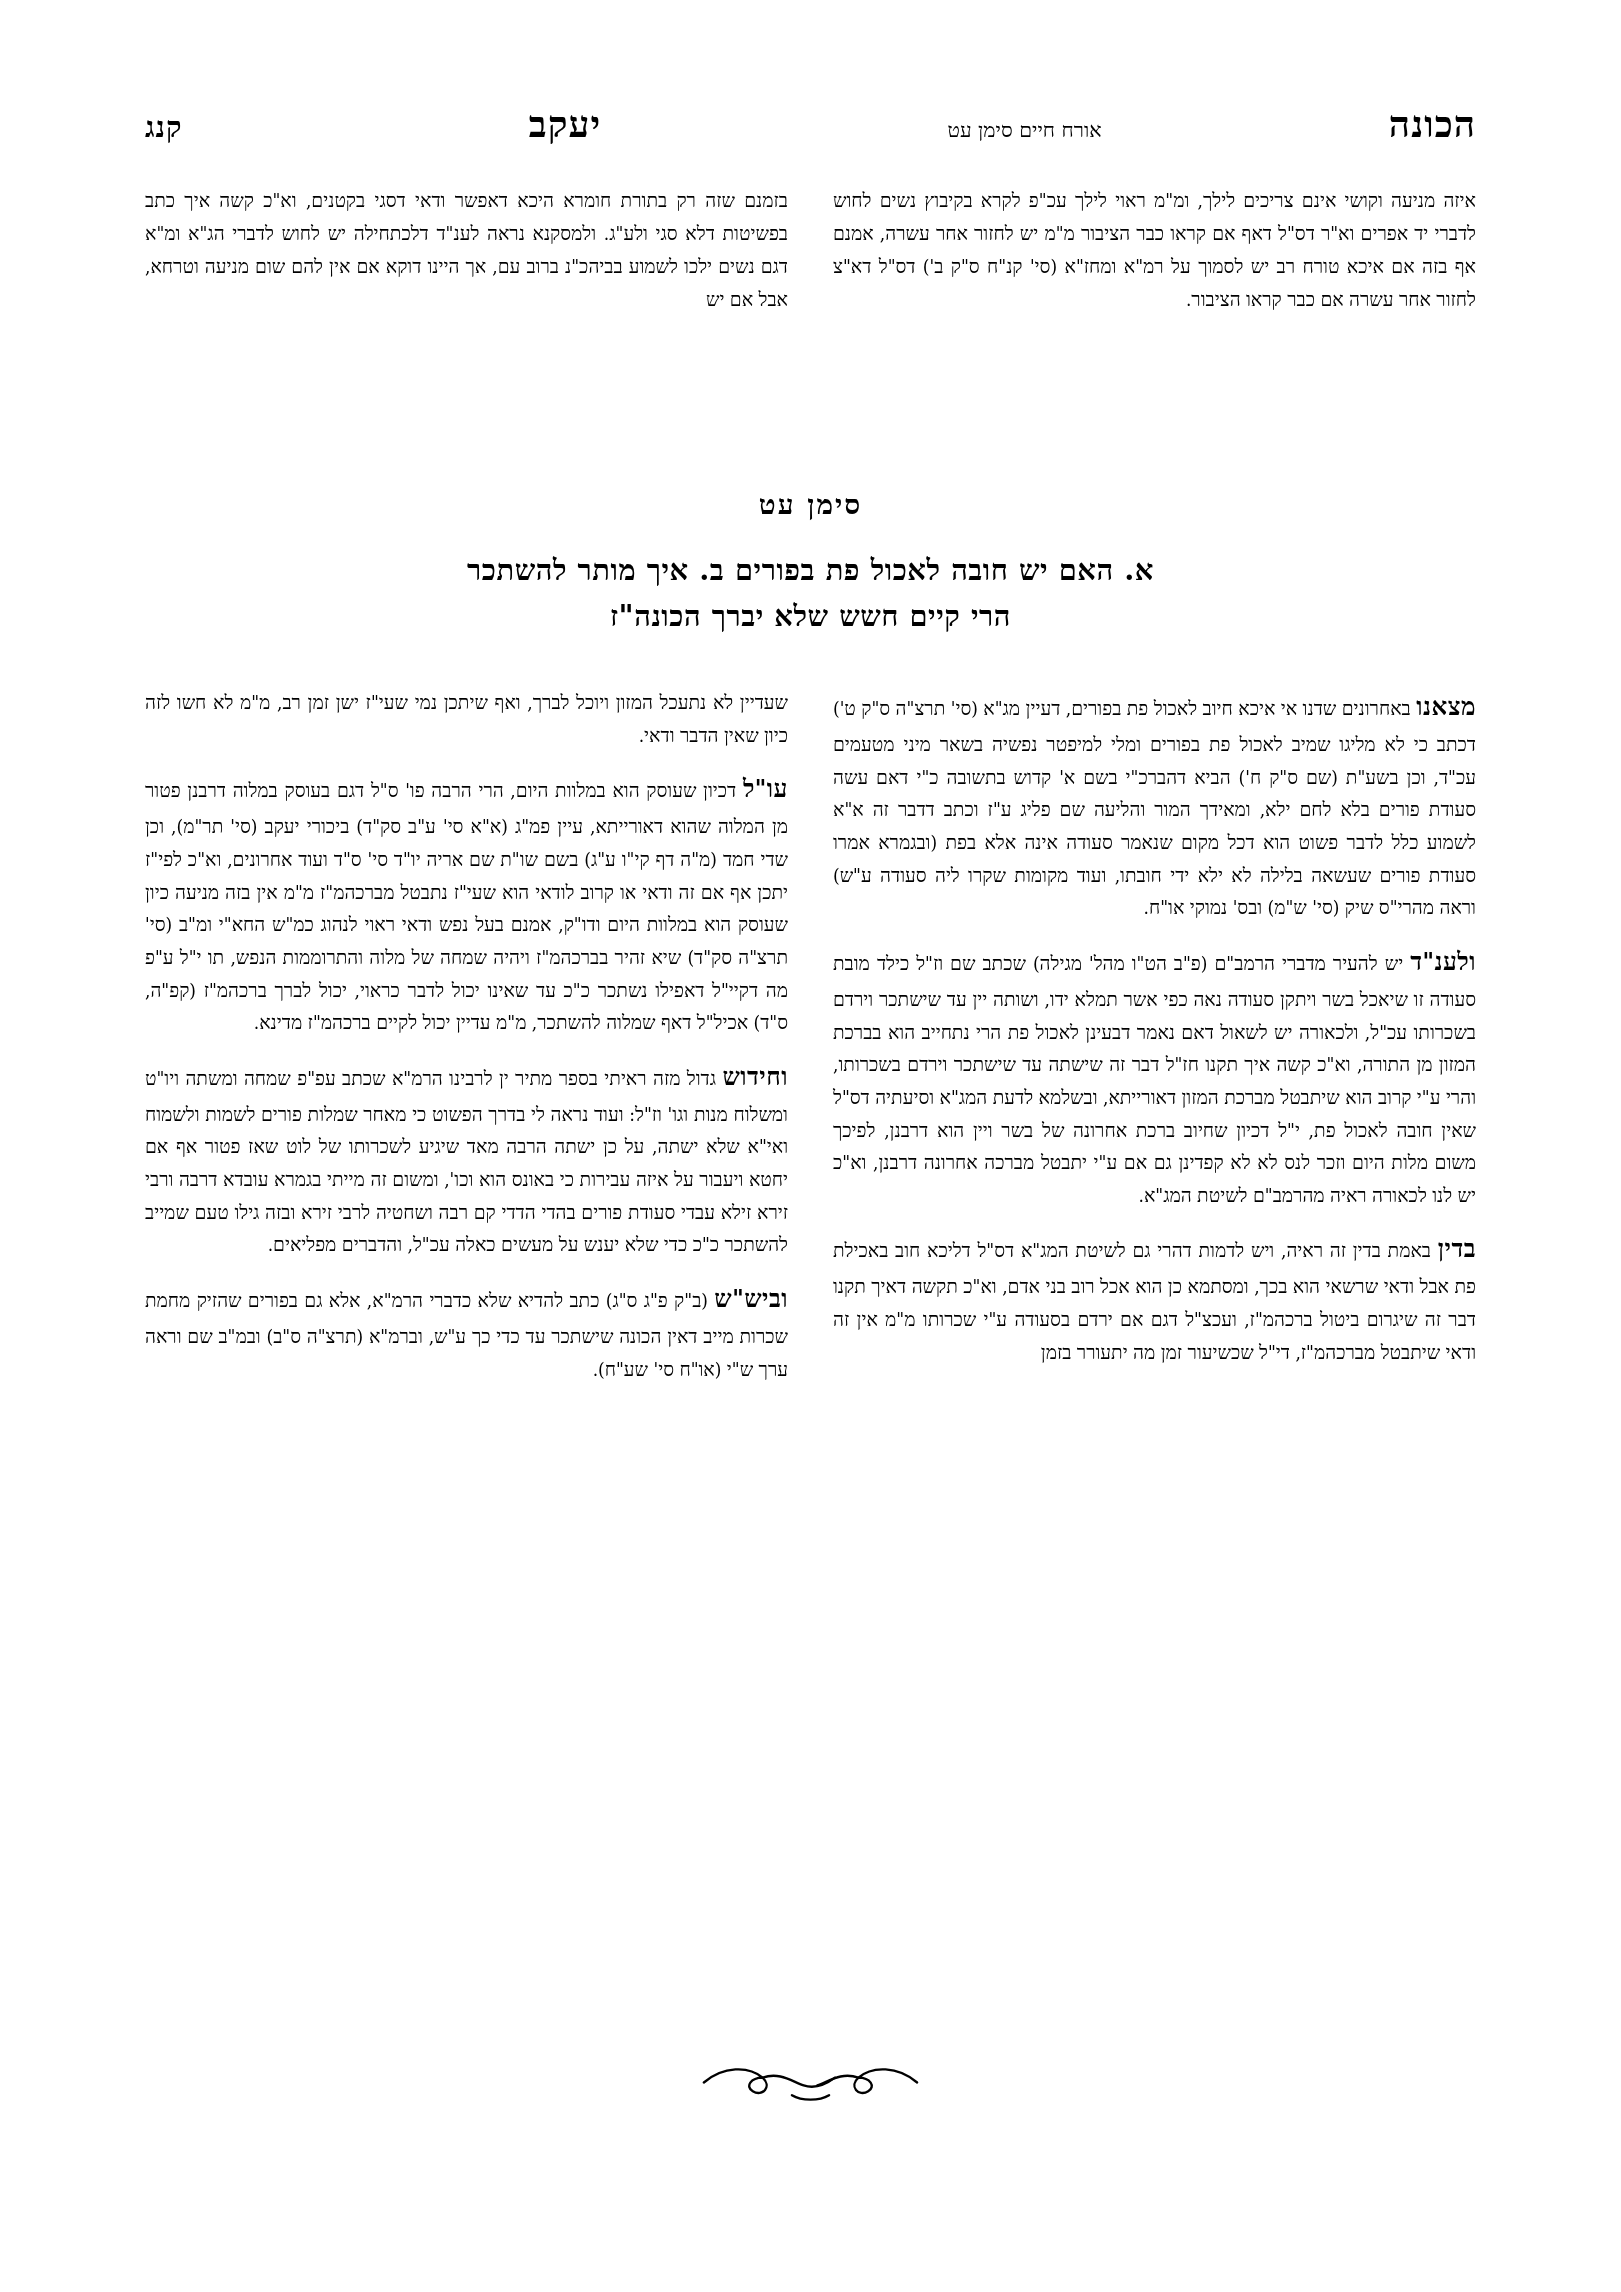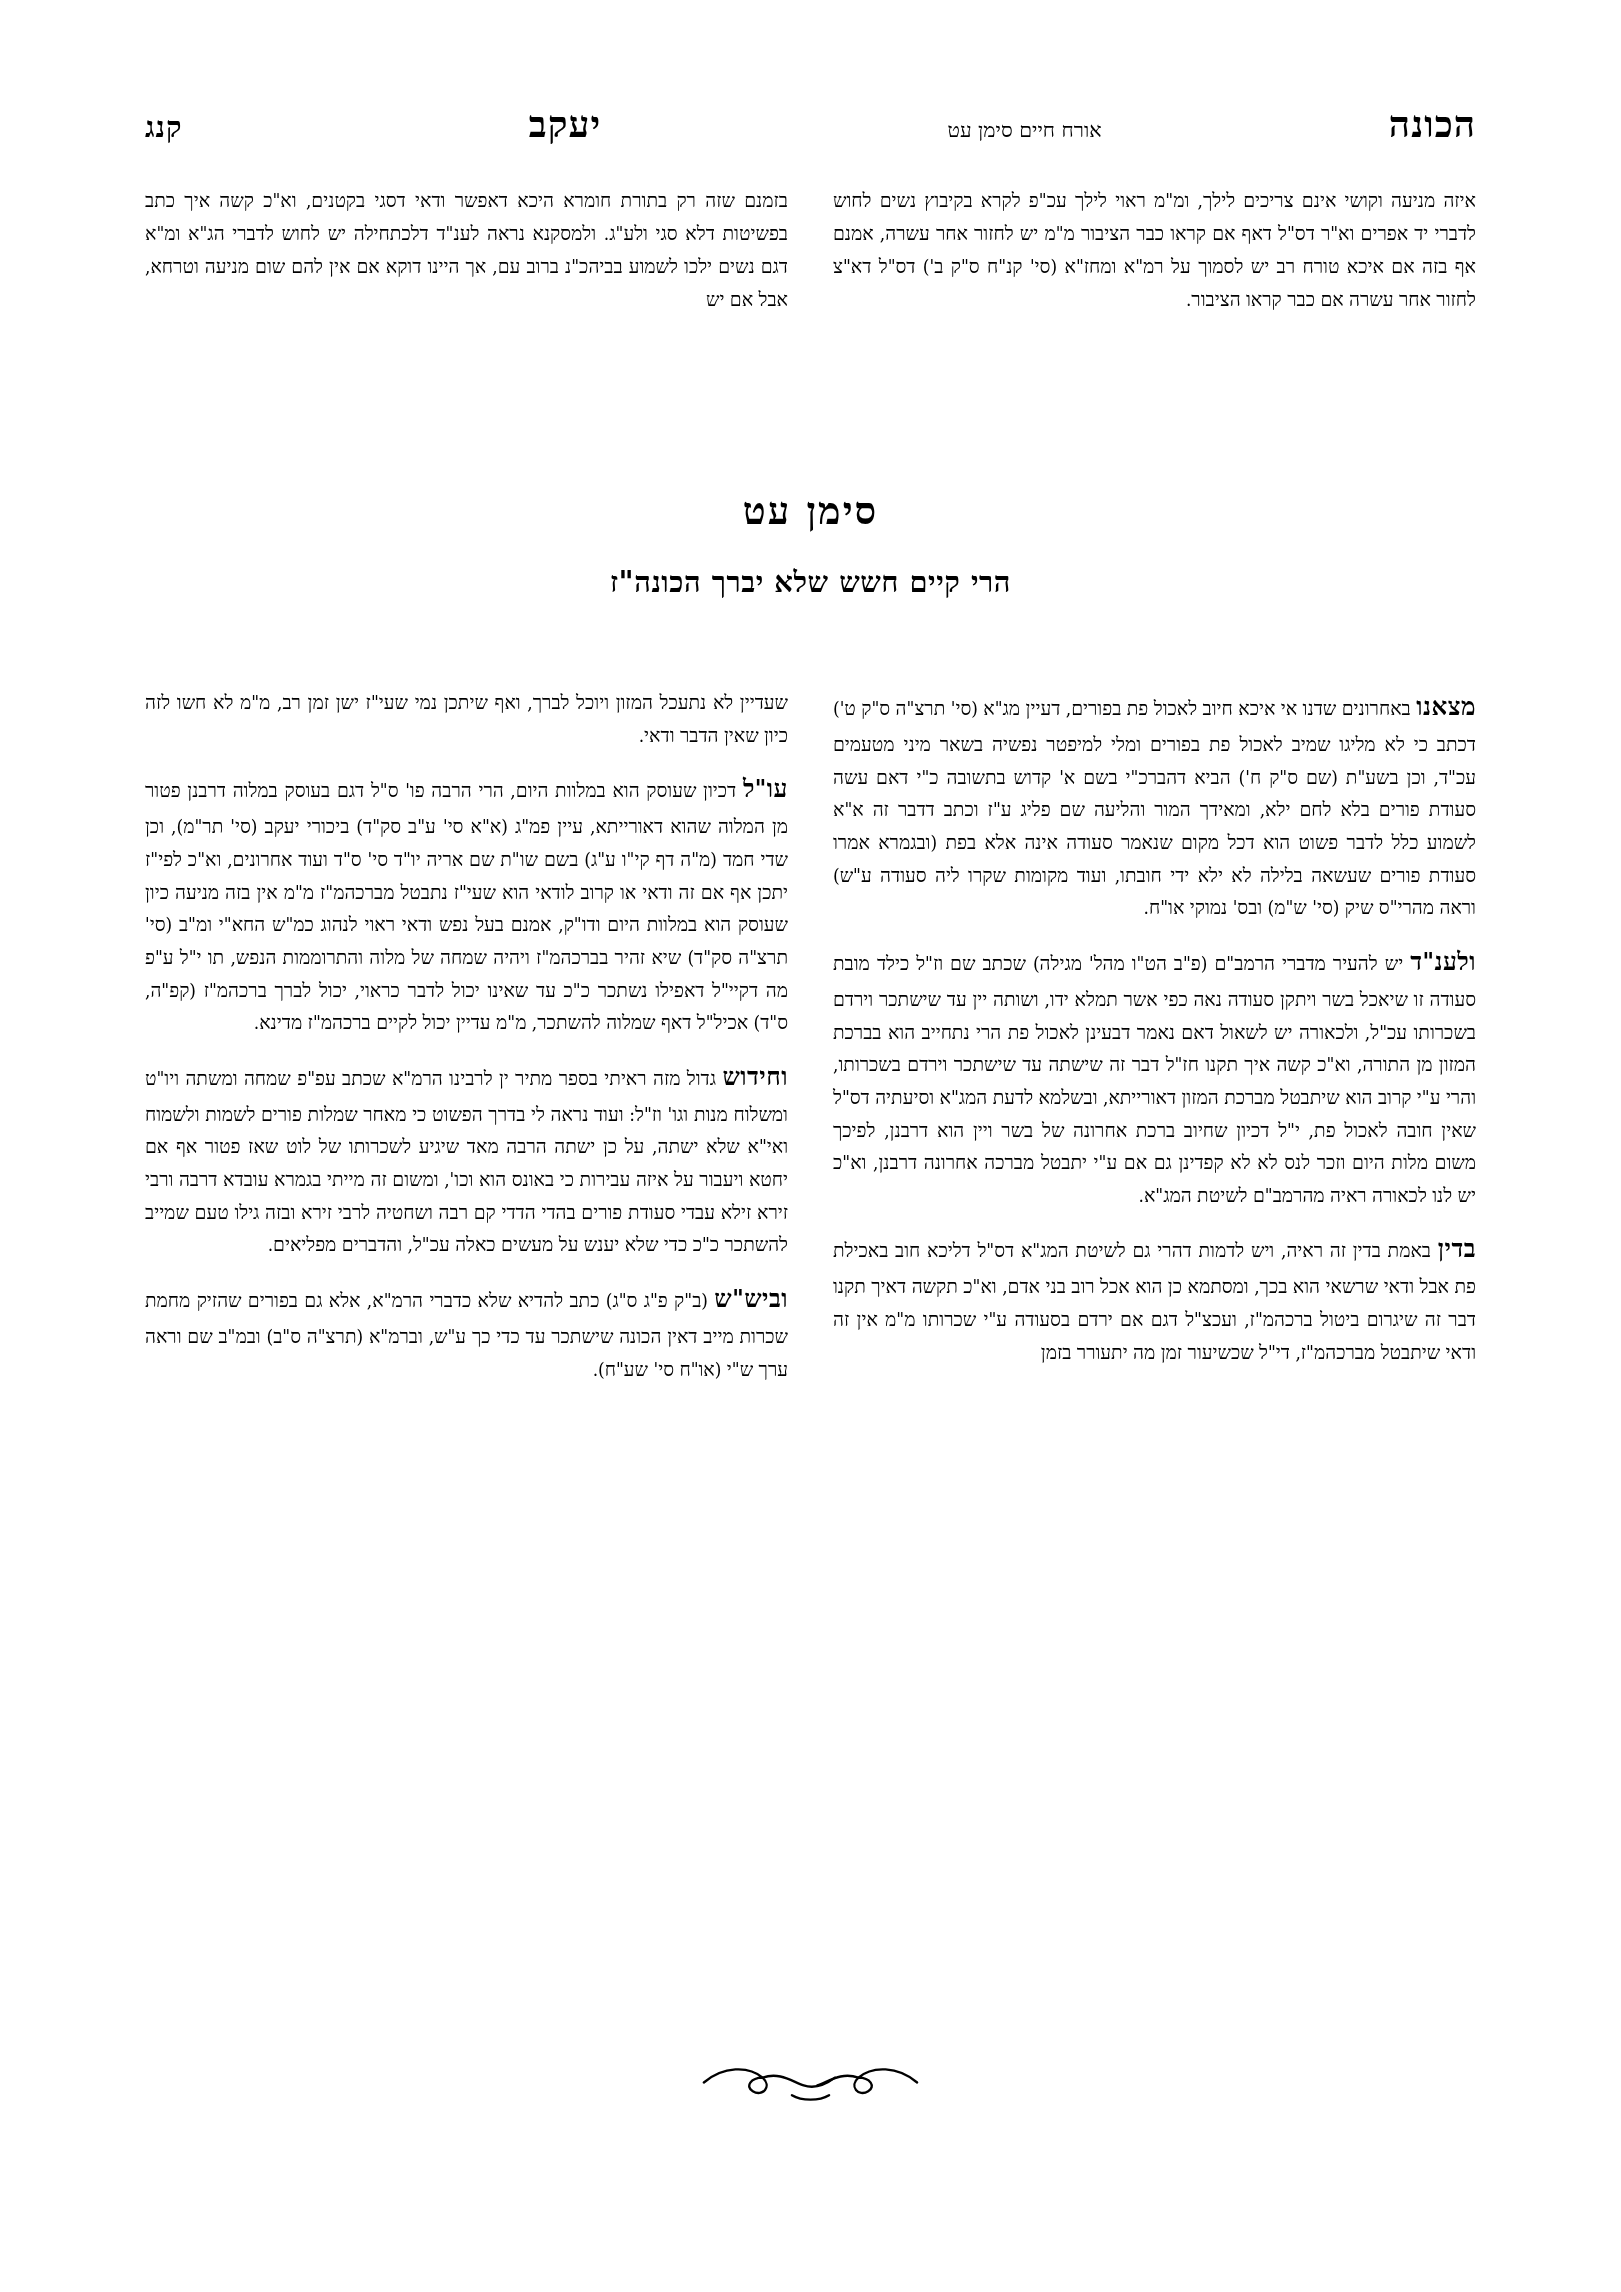--- a/index.html
+++ b/index.html
@@ -111,21 +111,21 @@
     position: absolute;
     top: 488px;
     right: 145px;
     left: 145px;
     text-align: center;
     direction: rtl;
   }
   .siman-num {
     font-family: "DejaVu Serif", serif;
     font-weight: 700;
-    font-size: 38px;
+    font-size: 28px;
     letter-spacing: 2px;
     margin-bottom: 25.5px;
   }
   .siman-title {
     font-family: "DejaVu Serif", serif;
     font-weight: 700;
     font-size: 29px;
     letter-spacing: 0.5px;
     line-height: 1.62;
   }
@@ -172,20 +172,21 @@
     <div class="col">
       <div class="rashi">
         <p>בזמנם שזה רק בתורת חומרא היכא דאפשר ודאי דסגי בקטנים, וא"כ קשה איך כתב בפשיטות דלא סגי ולע"ג. ולמסקנא נראה לענ"ד דלכתחילה יש לחוש לדברי הג"א ומ"א דגם נשים ילכו לשמוע בביהכ"נ ברוב עם, אך היינו דוקא אם אין להם שום מניעה וטרחא, אבל אם יש</p>
       </div>
     </div>
   </div>
 
   <div class="siman-head">
     <div class="siman-num">סימן עט</div>
     <div class="siman-title">
+      <span class="t1">א. האם יש חובה לאכול פת בפורים ב. איך מותר להשתכר</span>
       <span class="t2">הרי קיים חשש שלא יברך הכונה"ז</span>
     </div>
   </div>
 
   <div class="cols" id="body-block">
     <div class="col rashi" id="col-right">
         <p><span class="opener">מצאנו</span><span> באחרונים שדנו אי איכא חיוב לאכול פת בפורים, דעיין מג"א (סי' תרצ"ה ס"ק ט') דכתב כי לא מליגו שמיב לאכול פת בפורים ומלי למיפטר נפשיה בשאר מיני מטעמים עכ"ד, וכן בשע"ת (שם ס"ק ח') הביא דהברכ"י בשם א' קדוש בתשובה כ"י דאם עשה סעודת פורים בלא לחם ילא, ומאידך המור והליעה שם פליג ע"ז וכתב דדבר זה א"א לשמוע כלל לדבר פשוט הוא דכל מקום שנאמר סעודה אינה אלא בפת (ובגמרא אמרו סעודת פורים שעשאה בלילה לא ילא ידי חובתו, ועוד מקומות שקרו ליה סעודה ע"ש) וראה מהרי"ס שיק (סי' ש"מ) ובס' נמוקי או"ח.</span></p>
         <p><span class="opener">ולענ"ד</span><span> יש להעיר מדברי הרמב"ם (פ"ב הט"ו מהל' מגילה) שכתב שם וז"ל כילד מובת סעודה זו שיאכל בשר ויתקן סעודה נאה כפי אשר תמלא ידו, ושותה יין עד שישתכר וירדם בשכרותו עכ"ל, ולכאורה יש לשאול דאם נאמר דבעינן לאכול פת הרי נתחייב הוא בברכת המזון מן התורה, וא"כ קשה איך תקנו חז"ל דבר זה שישתה עד שישתכר וירדם בשכרותו, והרי ע"י קרוב הוא שיתבטל מברכת המזון דאורייתא, ובשלמא לדעת המג"א וסיעתיה דס"ל שאין חובה לאכול פת, י"ל דכיון שחיוב ברכת אחרונה של בשר ויין הוא דרבנן, לפיכך משום מלות היום וזכר לנס לא לא קפדינן גם אם ע"י יתבטל מברכה אחרונה דרבנן, וא"כ יש לנו לכאורה ראיה מהרמב"ם לשיטת המג"א.</span></p>
         <p><span class="opener">בדין</span><span> באמת בדין זה ראיה, ויש לדמות דהרי גם לשיטת המג"א דס"ל דליכא חוב באכילת פת אבל ודאי שרשאי הוא בכך, ומסתמא כן הוא אכל רוב בני אדם, וא"כ תקשה דאיך תקנו דבר זה שיגרום ביטול ברכהמ"ז, ועכצ"ל דגם אם ירדם בסעודה ע"י שכרותו מ"מ אין זה ודאי שיתבטל מברכהמ"ז, די"ל שכשיעור זמן מה יתעורר בזמן</span></p>
       </div>

